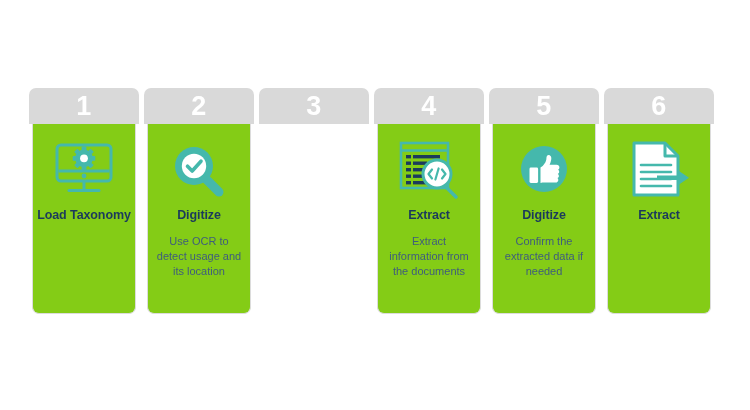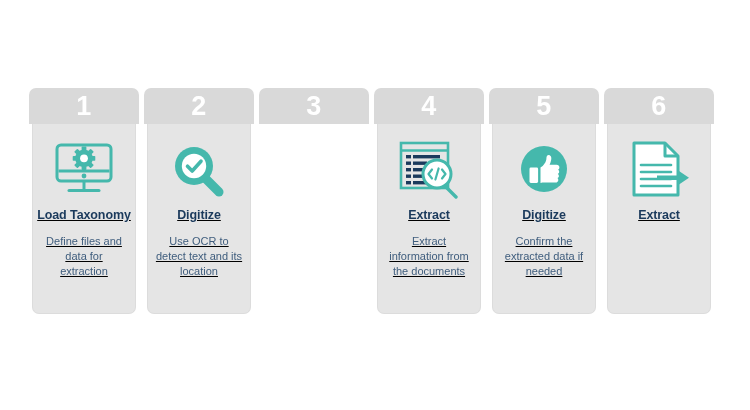--- a/index.html
+++ b/index.html
@@ -54,30 +54,29 @@
     font-weight: bold;
     line-height: 1;
     letter-spacing: 0.5px;
     user-select: none;
   }
 
   
   .card-body {
     margin: 0 3px;
     height: 190px;
-    background: #e5e5e5;
+    background: #84cc16;
     border: 1px solid #dcdcdc;
     border-top: none;
     border-radius: 0 0 7px 7px;
     box-sizing: border-box;
     display: flex;
     flex-direction: column;
     align-items: center;
     padding: 10px 5px 0 5px;
-    text-decoration: underline;
   }
 
   .icon-wrap {
     height: 72px;
     display: flex;
     align-items: center;
     justify-content: center;
   }
 
   .card-title {
@@ -125,39 +124,38 @@
               <rect x="37.9" y="13.9" width="4.4" height="4.8" rx="0.8"></rect>
               <rect x="22.1" y="7.6" width="4.6" height="4.6" rx="0.8" transform="rotate(-45 24.4 9.9)"></rect>
               <rect x="35.3" y="20.8" width="4.6" height="4.6" rx="0.8" transform="rotate(-45 37.6 23.1)"></rect>
               <rect x="35.3" y="7.6" width="4.6" height="4.6" rx="0.8" transform="rotate(45 37.6 9.9)"></rect>
               <rect x="22.1" y="20.8" width="4.6" height="4.6" rx="0.8" transform="rotate(45 24.4 23.1)"></rect>
             </g>
             <circle cx="31" cy="16.3" r="3.9" fill="#ffffff"></circle>
           </svg>
         </div>
         <div class="card-title">Load Taxonomy</div>
-        <div class="card-desc">Define files and data for extraction</div>
       </div>
     </div>
 
     <div class="card">
       <div class="card-head">
         <span class="card-num">2</span>
       </div>
       <div class="card-body">
         <div class="icon-wrap">
           <svg width="60" height="56" viewBox="0 0 60 56">
             <line x1="36" y1="36" x2="50" y2="50" stroke="#45b8ac" stroke-width="9" stroke-linecap="round"></line>
             <circle cx="25" cy="24" r="19" fill="#45b8ac"></circle>
             <circle cx="25" cy="24" r="12.2" fill="#ffffff"></circle>
             <path d="M18.5 24.2 L23.2 29 L32 19.2" fill="none" stroke="#45b8ac" stroke-width="3.6" stroke-linecap="round" stroke-linejoin="round"></path>
           </svg>
         </div>
         <div class="card-title">Digitize</div>
-        <div class="card-desc">Use OCR to detect text and its location</div>
+        <div class="card-desc">Use OCR to detect usage and its location</div>
       </div>
     </div>
 
     <div class="card">
       <div class="card-head">
         <span class="card-num">3</span>
       </div>
     </div>
 
     <div class="card">

